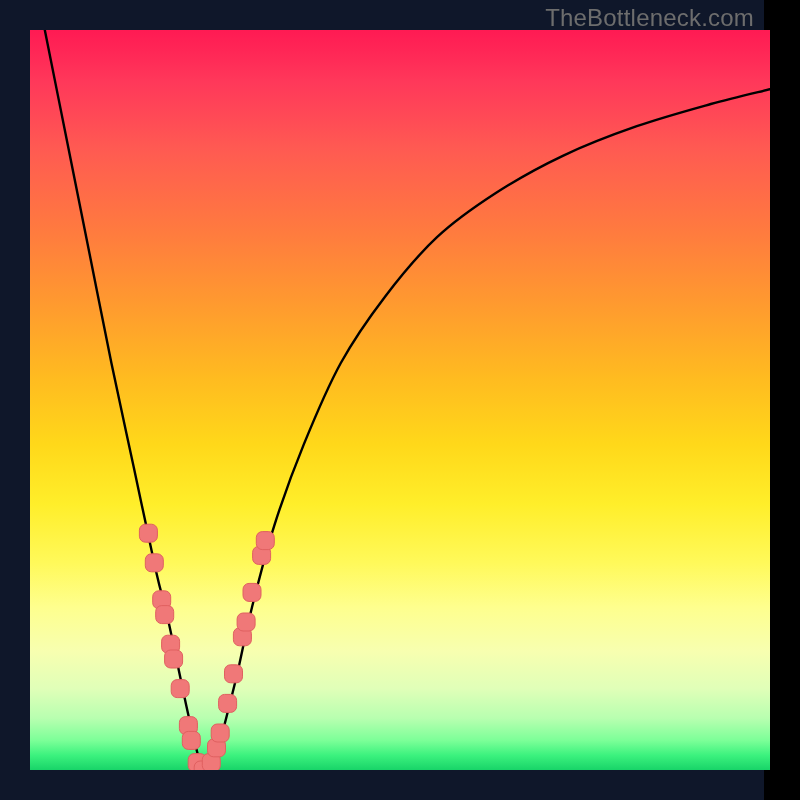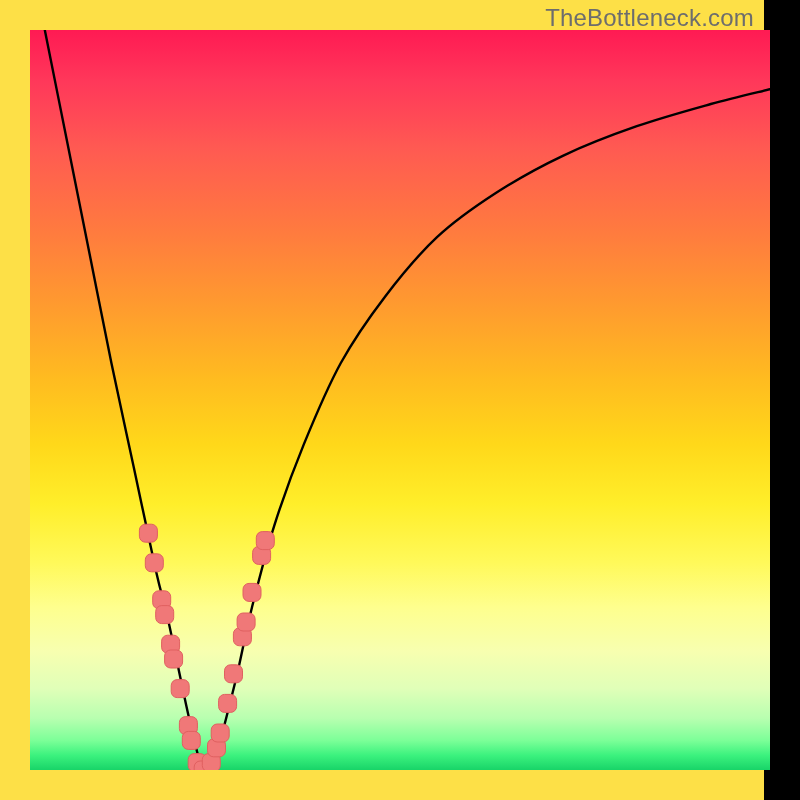--- a/index.html
+++ b/index.html
@@ -10,21 +10,21 @@
     overflow: hidden;
     background: #000;
     font-family: Arial, Helvetica, sans-serif;
   }
   .frame {
     position: absolute;
     top: 0;
     left: 0;
     width: 764px;
     height: 800px;
-    background: #fde047;
+    background: #0f172a;
   }
   .plot {
     position: absolute;
     top: 30px;
     left: 30px;
     width: 740px;
     height: 740px;
     overflow: hidden;
   }
   .gradient {

